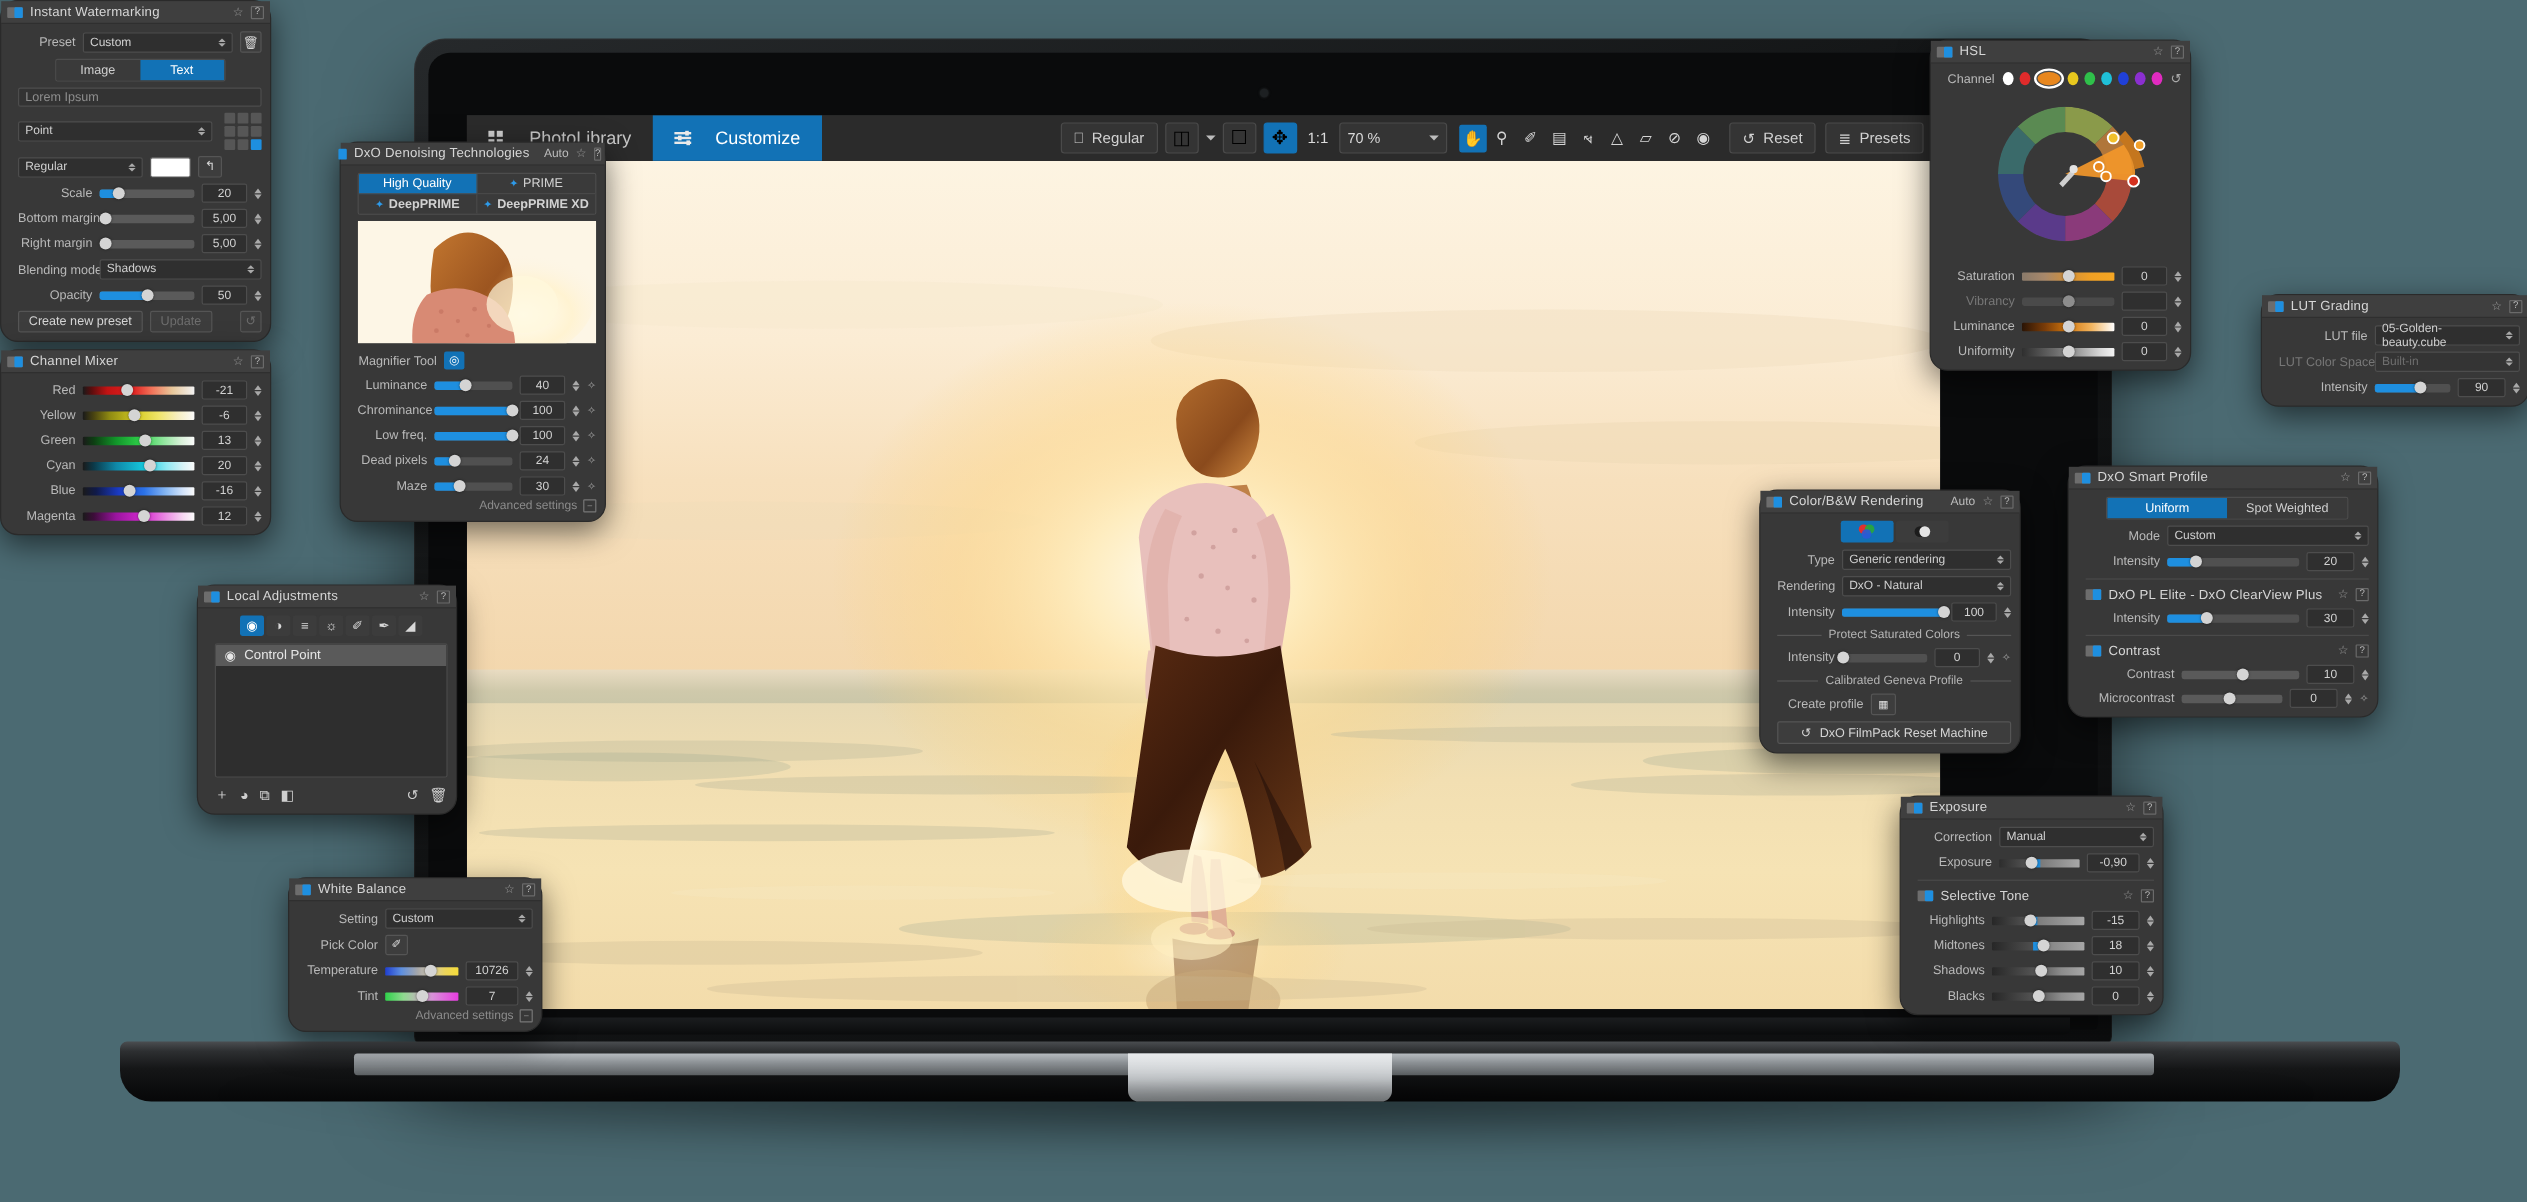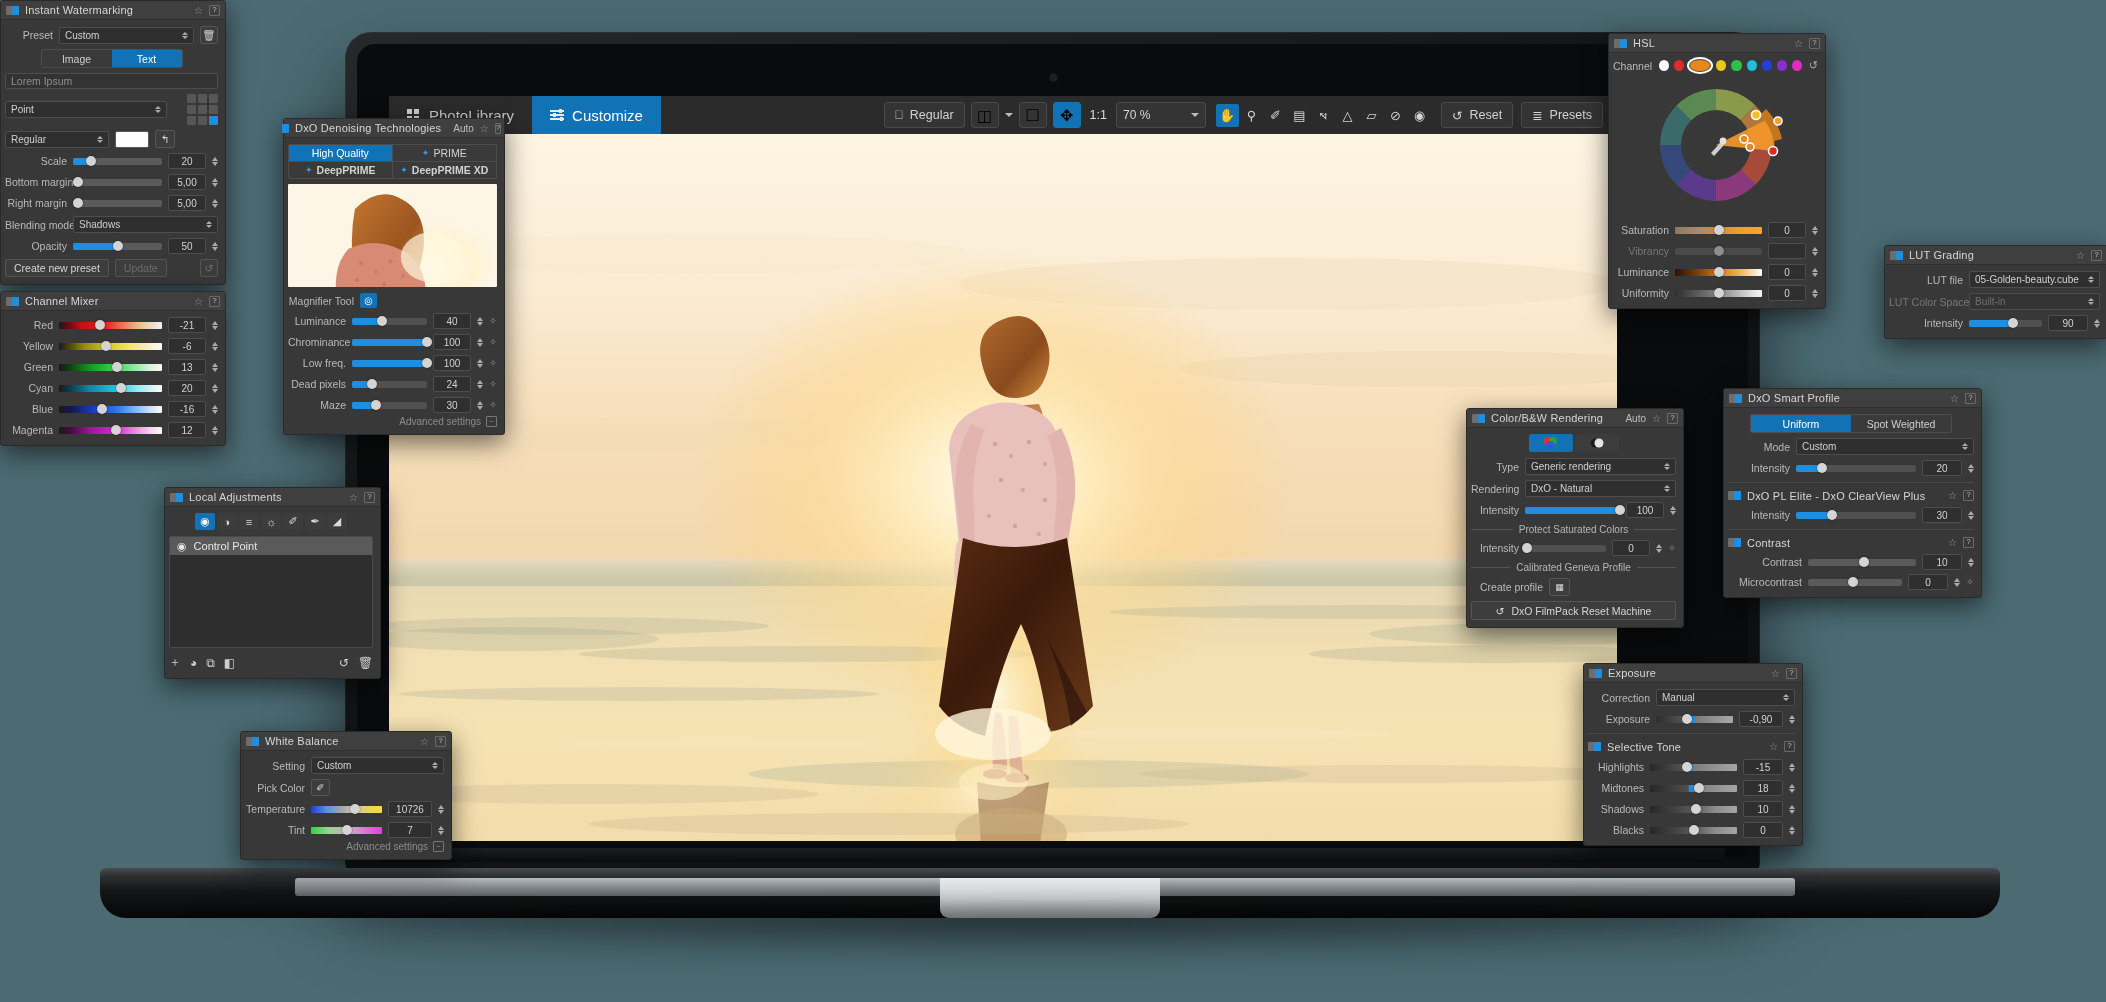--- a/index.html
+++ b/index.html
@@ -53,21 +53,21 @@
   .hingebar{position:absolute;left:280px;top:828px;width:1345px;height:14px;
     background:linear-gradient(180deg,#1b1d1f,#0a0b0c);border-radius:0 0 5px 5px;}
 
   
   .topbar{
     position:absolute;left:0;top:0;width:100%;height:38px;
     background:#2b2b2b;border-bottom:1px solid #1e1e1e;
     display:flex;align-items:center;
   }
   .tab{
-    height:38px;display:flex;align-items:center;gap:8px;padding:0 18px;
+    height:38px;display:flex;align-items:center;gap:20px;padding:0 18px;
     color:#c8c8c8;font-size:15px;cursor:default;
   }
   .tab.active{background:#1272b6;color:#fff;}
   .tab .ic{display:inline-block;width:14px;height:12px;position:relative;}
   .ic-grid i{position:absolute;width:5px;height:5px;background:#cfcfcf;}
   .ic-grid i:nth-child(1){left:0;top:0}
   .ic-grid i:nth-child(2){left:7px;top:0}
   .ic-grid i:nth-child(3){left:0;top:7px}
   .ic-grid i:nth-child(4){left:7px;top:7px}
   .ic-sliders i{position:absolute;left:0;width:14px;height:1.6px;background:#eaeaea;}
@@ -104,37 +104,37 @@
   }
   .tool.on{background:#1272b6;color:#fff;}
   .caret{width:0;height:0;border-left:4px solid transparent;border-right:4px solid transparent;border-top:4px solid #bdbdbd;}
 
   .photo{position:absolute;left:0;top:38px;width:100%;height:707px;overflow:hidden;}
   .photo svg{display:block;width:100%;height:100%;}
 
   
   .panel{
     position:absolute;background:#383838;
-    border:1px solid #2a2a2a;border-radius:3px;
+    border:1px solid #2a2a2a;border-radius:15px;
     box-shadow:0 8px 26px rgba(0,0,0,.55);
     color:#c6c6c6;font-size:11px;
   }
   .phead{
     display:flex;align-items:center;height:18px;padding:0 5px;gap:6px;
     background:#3f3f3f;border-bottom:1px solid #2f2f2f;
   }
   .ptoggle{width:13px;height:9px;border-radius:1px;background:#6d6d6d;position:relative;}
   .ptoggle::after{content:"";position:absolute;right:0;top:0;width:7px;height:9px;background:#1e8fe0;border-radius:1px;}
   .ptitle{font-size:11px;color:#d6d6d6;letter-spacing:.2px;white-space:nowrap;}
   .phead .spacer{margin-left:auto;}
   .auto{font-size:10px;color:#bdbdbd;}
   .star{font-size:10px;color:#9a9a9a;}
   .qm{font-size:8px;color:#b9b9b9;border:1px solid #6a6a6a;border-radius:1px;
       width:9px;height:9px;line-height:8px;text-align:center;display:inline-block;}
-  .pbody{padding:6px 7px 7px 4px;}
+  .pbody{padding:6px 7px 7px 14px;}
 
   .row{display:flex;align-items:center;gap:6px;margin-bottom:5px;}
   .lbl{font-size:10.5px;color:#b9b9b9;text-align:right;flex:0 0 auto;white-space:nowrap;}
   .lbl.dim{color:#777;}
   .val{
     flex:0 0 auto;height:14px;min-width:28px;padding:0 4px;background:#2f2f2f;
     border:1px solid #4d4d4d;border-radius:2px;color:#d2d2d2;font-size:10px;
     display:flex;align-items:center;justify-content:center;
   }
   .spin{display:flex;flex-direction:column;gap:1px;align-items:center;}

